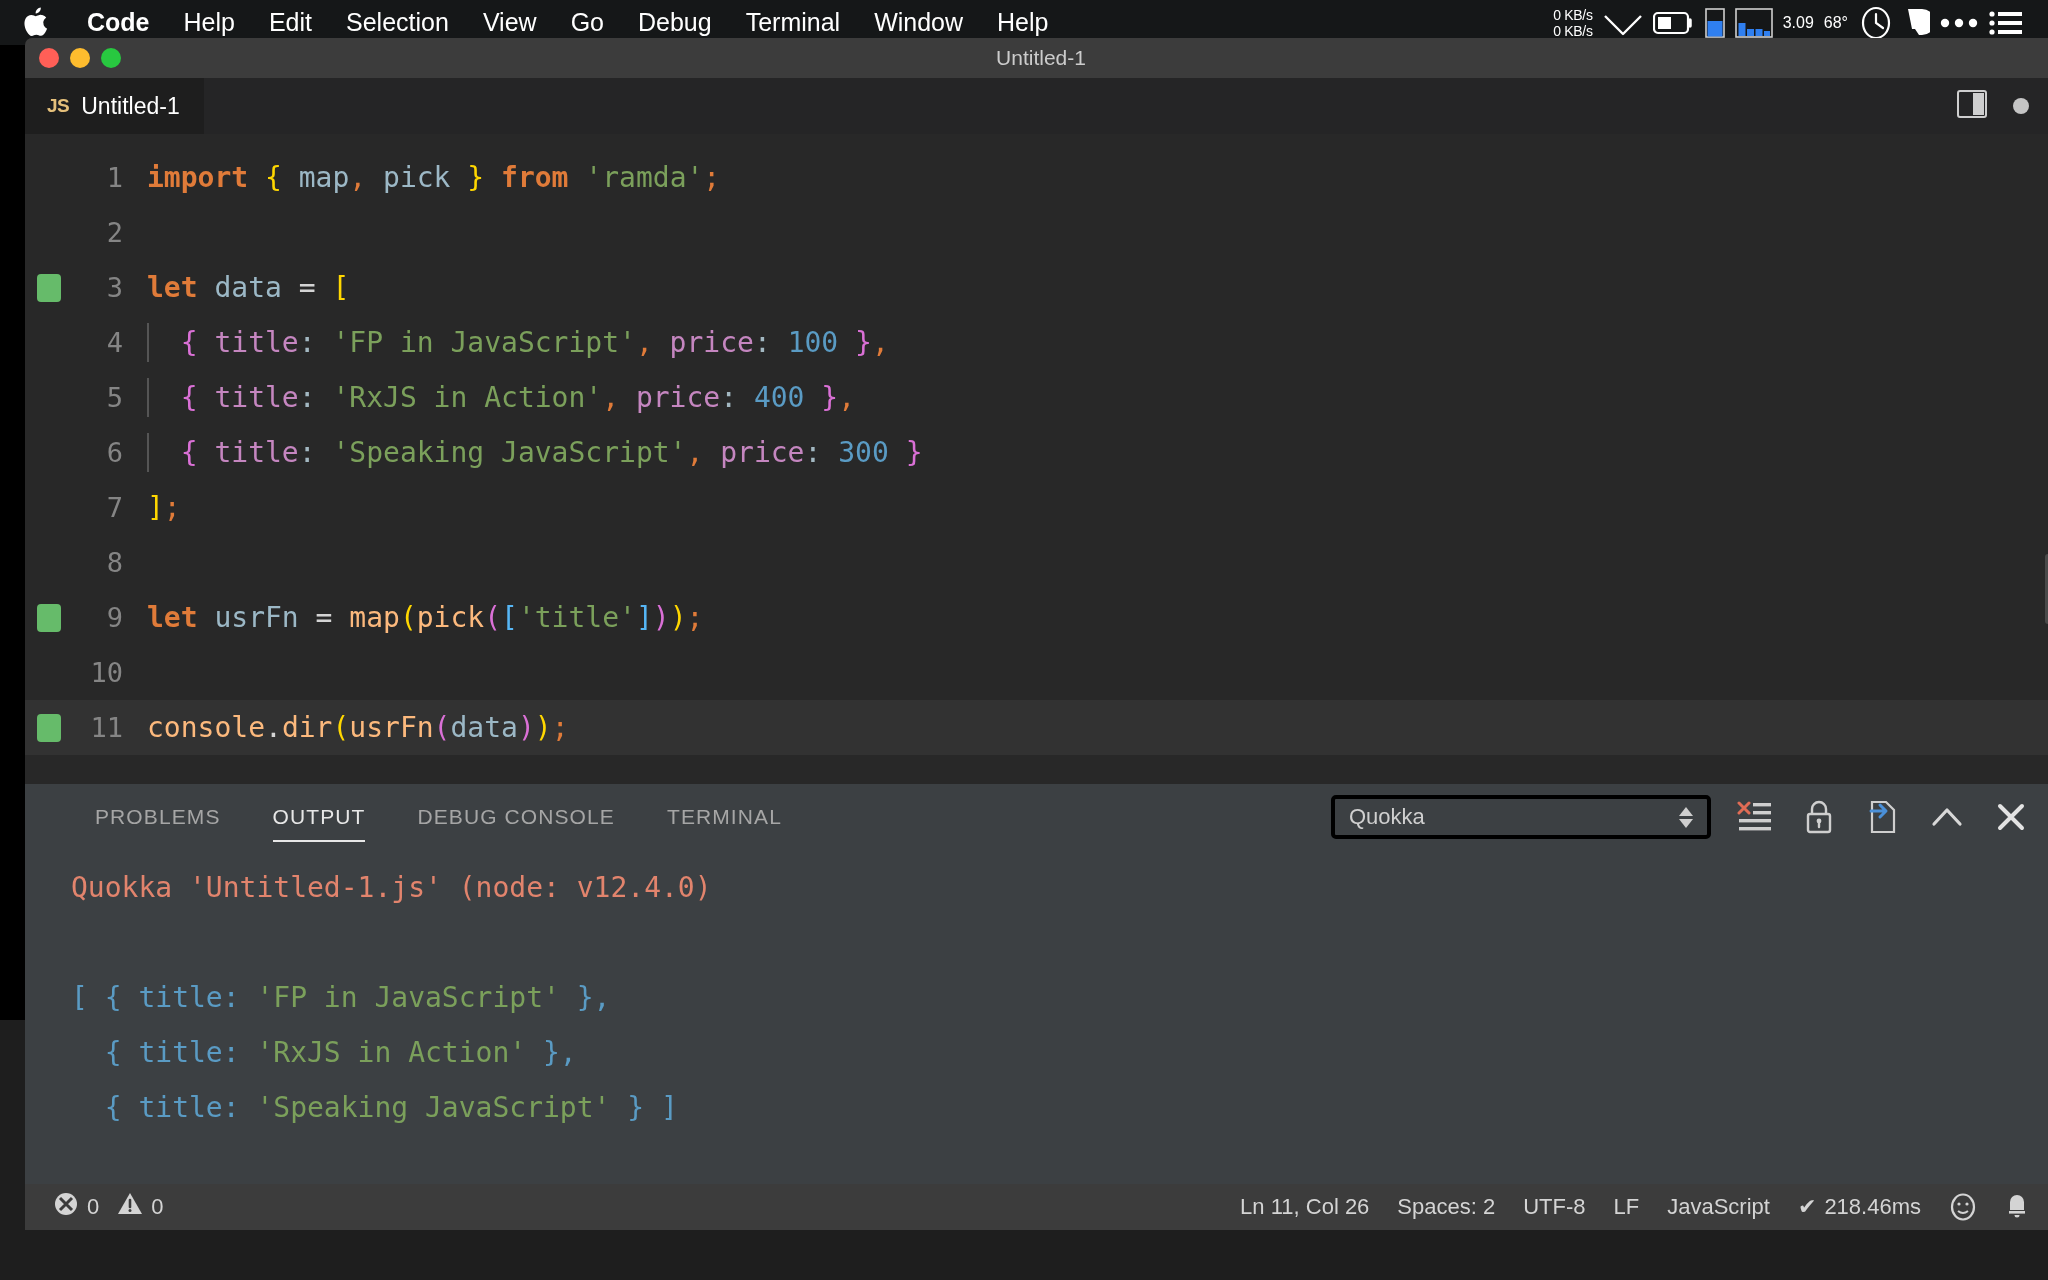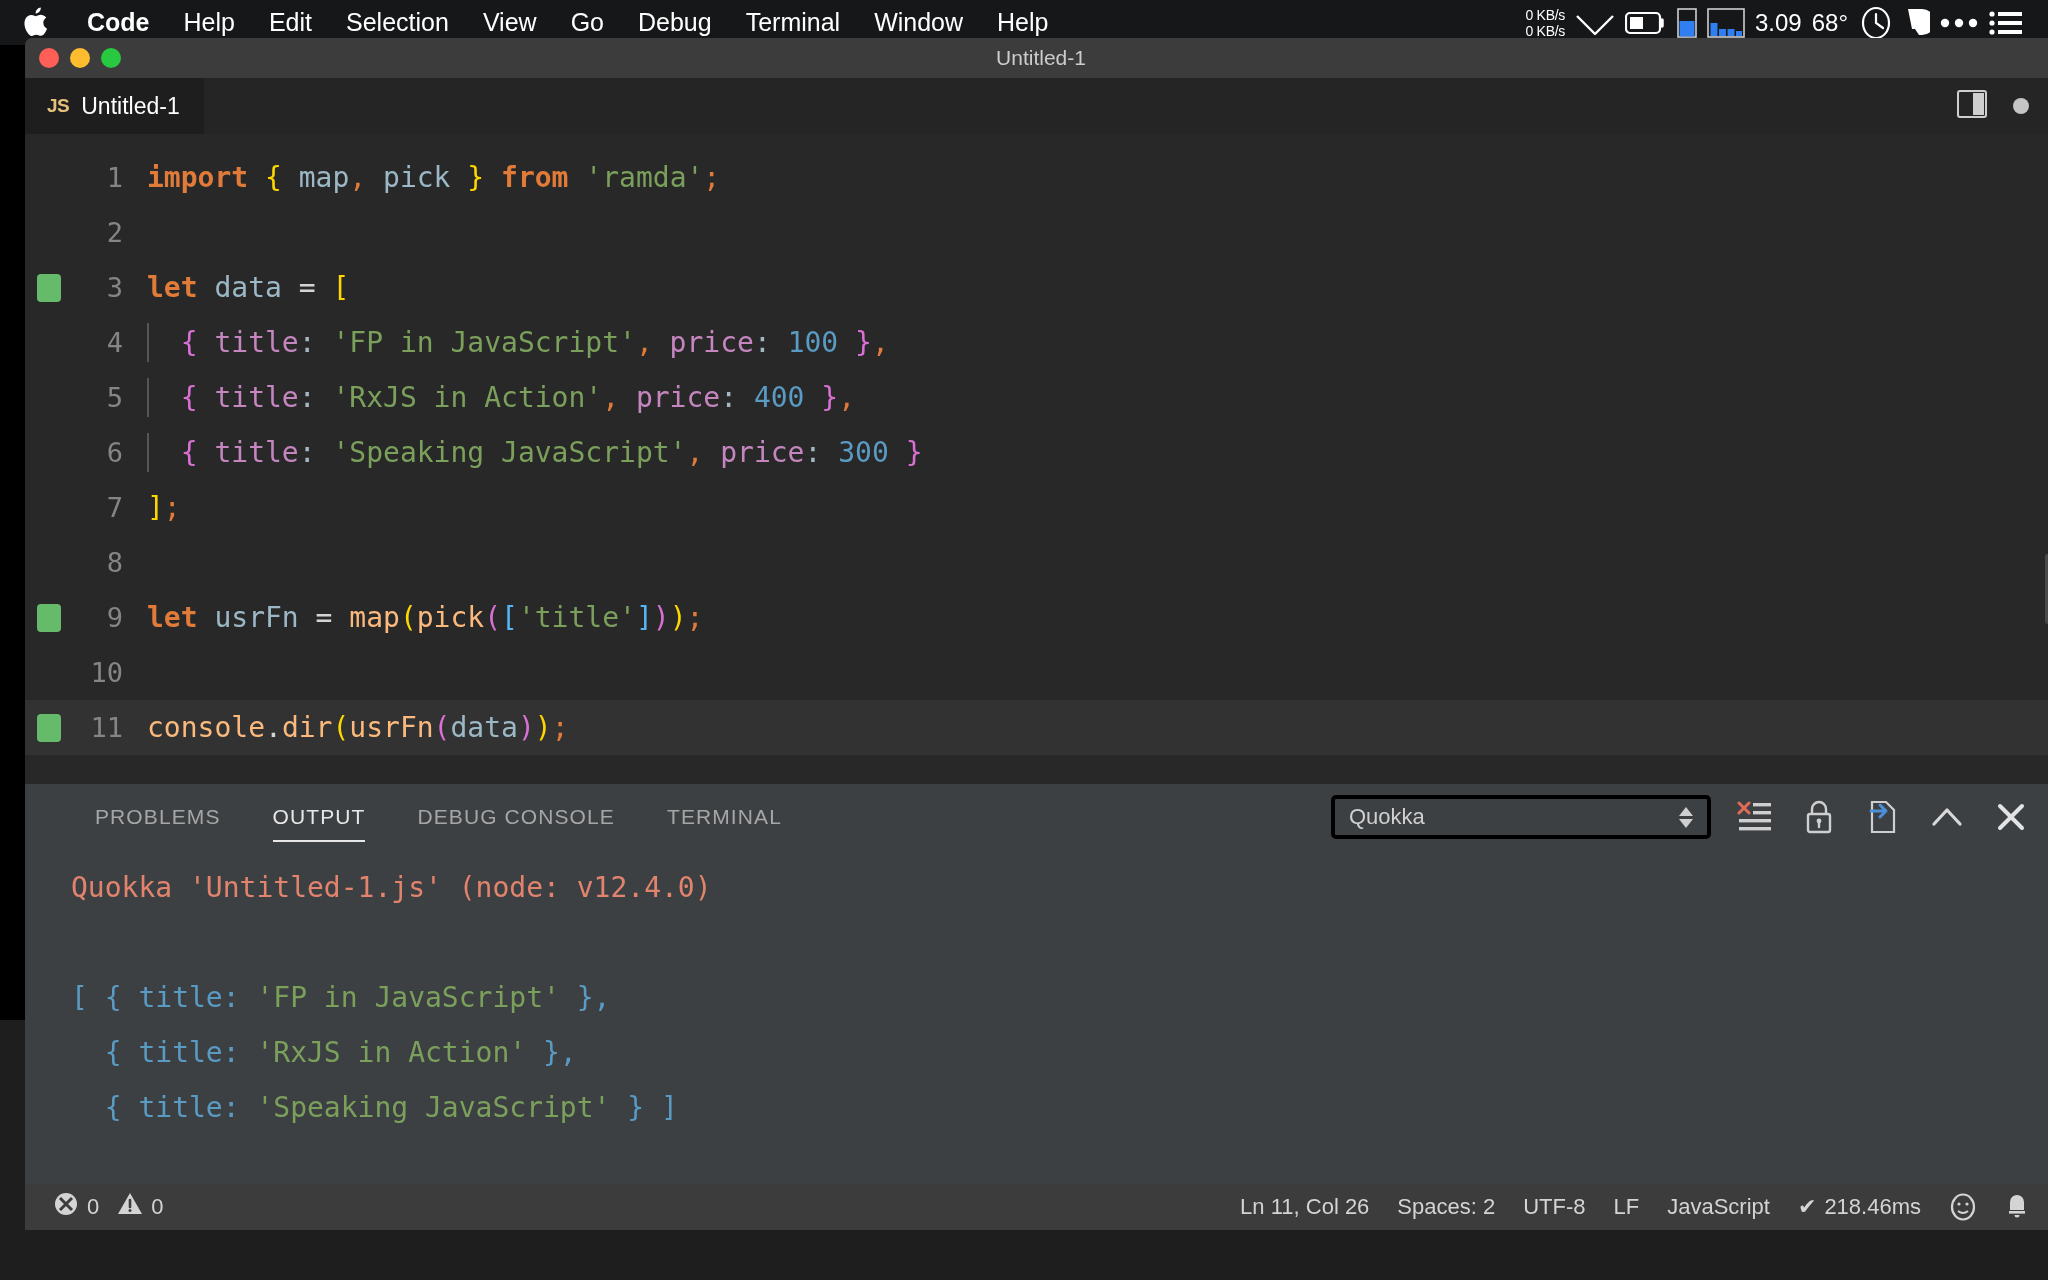--- a/index.html
+++ b/index.html
@@ -19,21 +19,21 @@
   .apple-logo { width: 26px; height: 30px; margin-right: 22px; position: relative; top: -1px; }
   .menu-items { display: flex; align-items: center; gap: 0; }
   .menu-item {
     font-size: 25px; color: #ffffff; padding: 0 17px; line-height: 45px;
     white-space: nowrap;
   }
   .menu-item.app-name { font-weight: bold; }
   .menubar-right { margin-left: auto; display: flex; align-items: center; gap: 10px; padding-right: 8px; }
   .netspeed { font-size: 14px; line-height: 16px; text-align: right; color: #fff; letter-spacing: -0.3px; }
   .mb-icon { display: flex; align-items: center; justify-content: center; color: #fff; }
-  .mb-text { font-size: 24px; color: #fff; white-space: nowrap; }
+  .mb-text { font-size: 16px; color: #fff; white-space: nowrap; }
 
   
   .vscode {
     position: absolute; top: 38px; left: 25px;
     width: 2032px; height: 1242px;
     background: #1e1e1e; border-radius: 7px 7px 0 0; overflow: hidden;
   }
   .titlebar {
     height: 40px; background: #3c3c3c; display: flex; align-items: center;
     position: relative;

